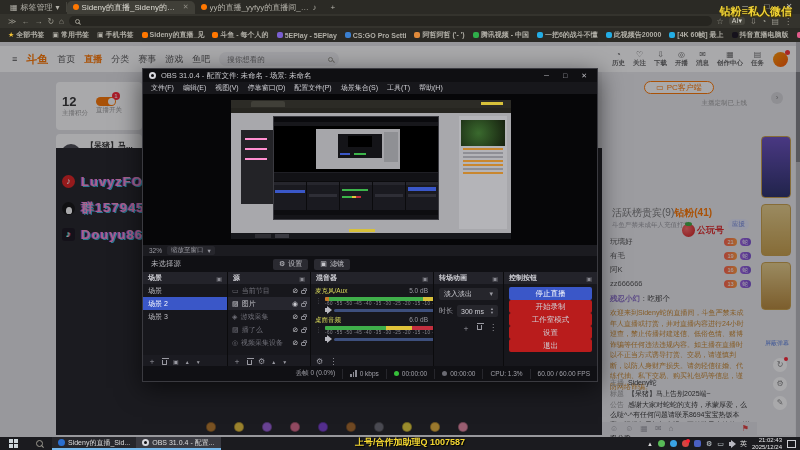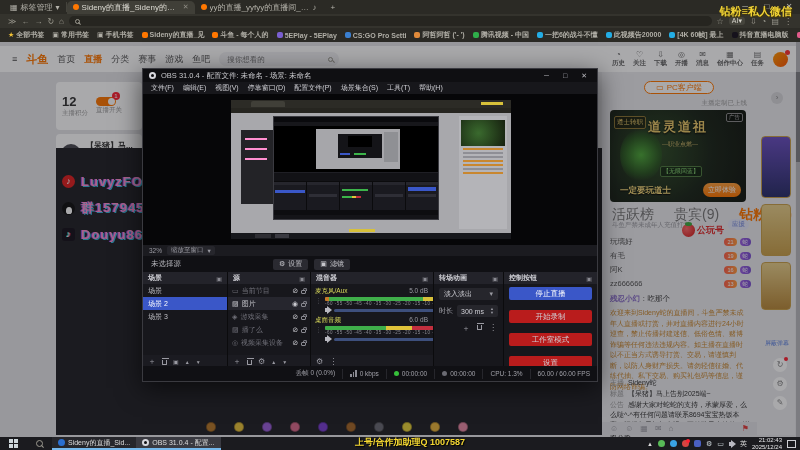--- a/index.html
+++ b/index.html
@@ -69,21 +69,21 @@
   .ad{position:absolute;left:8px;top:38px;width:136px;height:92px;border-radius:4px;background:radial-gradient(circle at 35% 45%,#2e4a26 0%,#1a2418 55%,#121710 100%);overflow:hidden;color:#e9c96a}
   .adtag{position:absolute;right:3px;top:3px;font-size:5.5px;color:#bbb;border:1px solid #888;border-radius:2px;padding:0 2px;background:rgba(0,0,0,.3)}
   .adcorner{position:absolute;left:4px;top:6px;font-size:6.5px;color:#e9c96a;border:1px solid #8a7432;padding:1px 2px;border-radius:2px;background:rgba(30,25,8,.5)}
   .adtitle{position:absolute;left:38px;top:8px;font-size:13px;font-weight:bold;letter-spacing:2px;text-shadow:0 1px 2px #000}
   .adline{position:absolute;left:52px;top:30px;font-size:6px;color:#cdb468}
   .adpill{position:absolute;left:50px;top:56px;font-size:6px;color:#8fe07a;border:1px solid #4f7a3f;border-radius:2px;padding:0 2px;background:rgba(10,30,10,.5)}
   .adslogan{position:absolute;left:10px;bottom:5px;font-size:8.5px;font-weight:bold;color:#f4d87a;text-shadow:0 1px 1px #000}
   .adcta{position:absolute;right:5px;bottom:5px;background:linear-gradient(#ffa03c,#ff7700);color:#fff;font-size:7px;padding:2px 5px;border-radius:8px}
   .glow{position:absolute;left:10px;top:18px;width:42px;height:54px;background:radial-gradient(circle,#57c23f 0%,#2c5c22 55%,transparent 75%);opacity:.8;border-radius:50%}
 
-  .ctabs{position:absolute;left:10px;top:134px;display:flex;gap:20px;font-size:14px;color:#777}
+  .ctabs{position:absolute;left:10px;top:134px;display:flex;gap:0;font-size:10px;color:#777}
   .ctabs .on{color:#ff7700;font-weight:bold}
   .notice{position:absolute;left:10px;top:149px;font-size:6.5px;color:#9a9aa0}
   .nlink2{position:absolute;right:46px;top:147px;font-size:6.5px;color:#6a7fd8;background:#e3e6f8;border-radius:6px;padding:1px 4px}
   .fanrow{position:absolute;left:8px;right:44px;height:13px;display:flex;align-items:center;gap:3px}
   .fname{color:#555;font-size:7.5px}
   .pill{font-size:5.5px;color:#fff;border-radius:4px;padding:0 3px;height:8px;line-height:8px}
   .pill.lv{background:linear-gradient(90deg,#ff5f4a,#ff9a3c);margin-left:auto}
   .pill.club{background:linear-gradient(90deg,#9a5fe0,#7a4fd0)}
   .chatmsg{position:absolute;left:8px;top:222px;font-size:7.5px}
   .cname{color:#8a6fc8;font-weight:bold}
@@ -400,30 +400,20 @@
       </div>
     </div>
 
     <div class="chatcol">
       <div class="pcbtn">
         <span>▭</span>
         <span>PC客户端</span>
       </div>
       <div class="ctip">主播定制已上线</div>
 
-      <div class="ad">
-        <div class="glow"></div>
-        <span class="adtag">广告</span>
-        <span class="adcorner">道士转职</span>
-        <div class="adtitle">道灵道祖</div>
-        <div class="adline">—职业点燃—</div>
-        <div class="adpill">【无限回蓝】</div>
-        <div class="adslogan">一定要玩道士</div>
-        <div class="adcta">立即体验</div>
-      </div>
 
       <div class="ctabs">
         <span>活跃榜</span>
         <span>贵宾(9)</span>
         <span class="on">钻粉(41)</span>
       </div>
       <div class="notice">斗鱼严禁未成年人充值打赏</div>
       <div class="nlink2">应援</div>
 
       <div class="fanrow" style="top:177px">
@@ -747,21 +737,21 @@
             <span>⋮</span>
           </div>
         </div>
       </div>
 
       <div class="dock" style="width:93px;flex:1">
         <div class="dhead">
             <span>控制按钮</span>
             <i>▣</i>
           </div>
-        <div class="dbody" style="display:flex;flex-direction:column;gap:10px;padding-top:3px">
+        <div class="dbody" style="display:flex;flex-direction:column;gap:0;padding-top:3px">
           <div class="cbtn primary">停止直播</div>
           <div class="cbtn">开始录制</div>
           <div class="cbtn">工作室模式</div>
           <div class="cbtn">设置</div>
           <div class="cbtn">退出</div>
         </div>
       </div>
     </div>
 
     <div class="obs-status">

